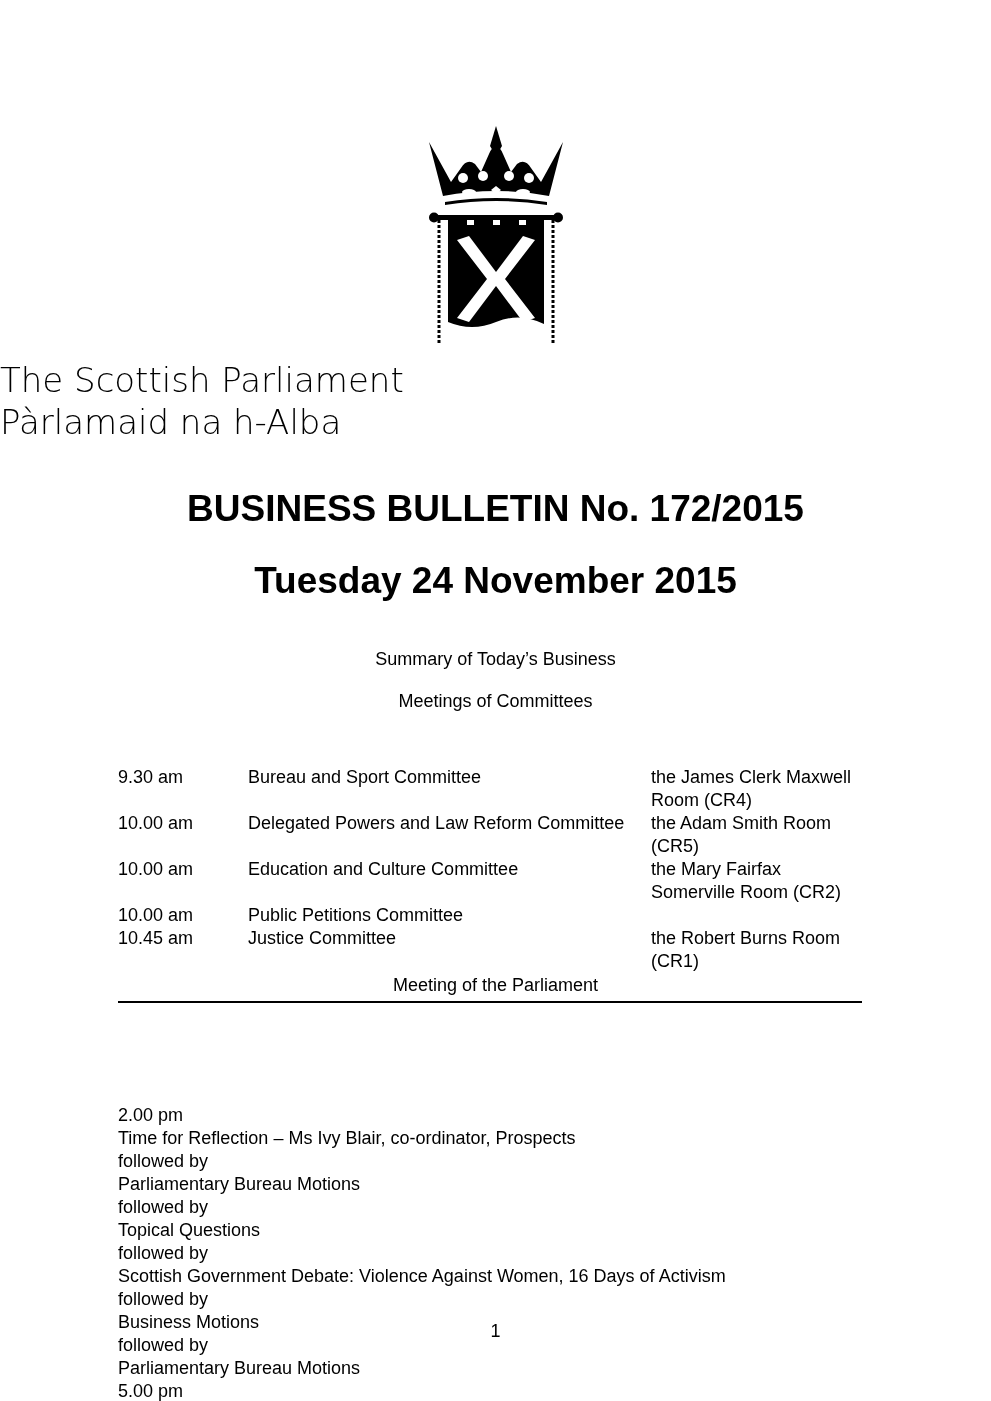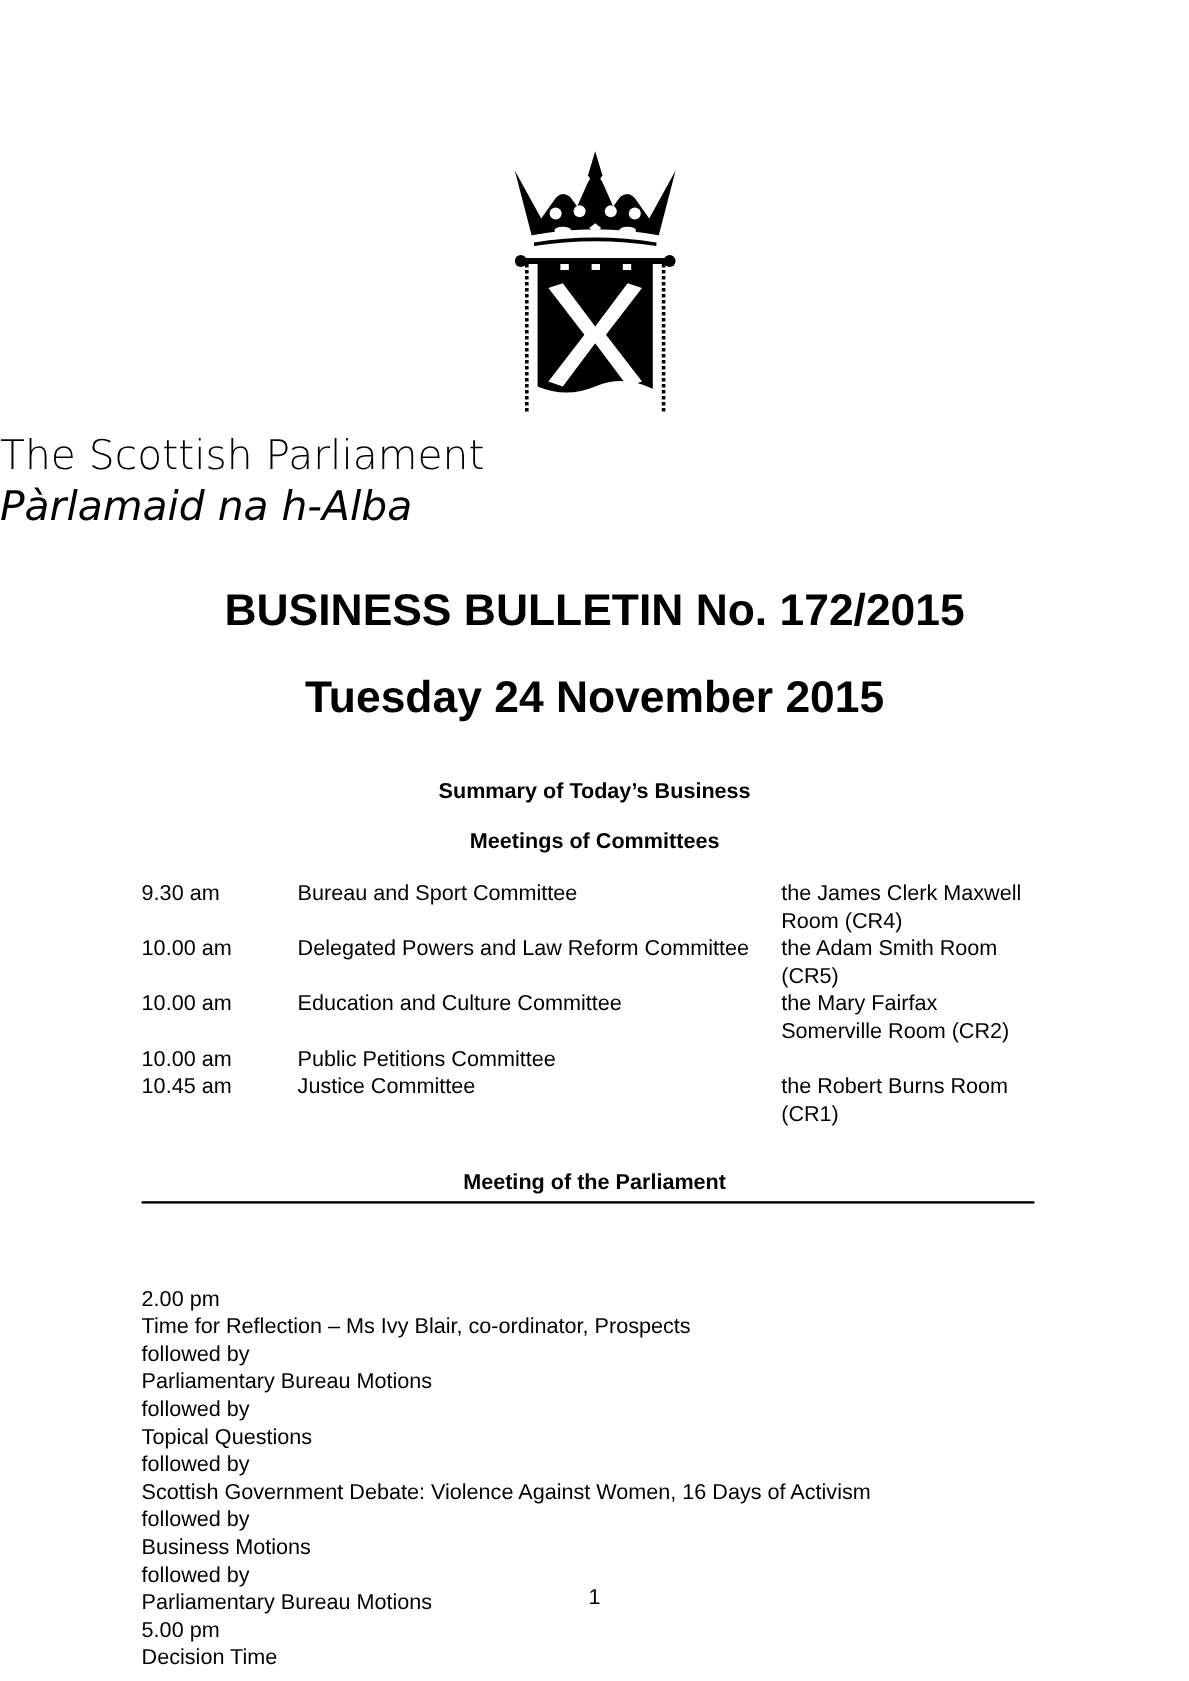--- a/index.html
+++ b/index.html
@@ -7,35 +7,35 @@
       width: 991px; height: 1401px; position: relative; overflow: hidden;
       font-family: "Liberation Sans", sans-serif; color: #000;
     }
     .logo { position: absolute; left: 425px; top: 124px; width: 142px; height: 222px; }
     .parl-name {
       position: absolute; left: 0; width: 991px; text-align: left;
       font-family: "DejaVu Sans", sans-serif; font-weight: 300;
       font-size: 34px; line-height: 40px; letter-spacing: 0px;
     }
     .parl-en { top: 360px; }
-    .parl-gd { top: 402px; font-style: italic; }
+    .parl-gd { top: 402px; }
     .title {
       position: absolute; left: 0; width: 991px; text-align: center;
       font-weight: bold; font-size: 37px; line-height: 44px;
     }
     .t1 { top: 487px; }
     .t2 { top: 559px; }
     .subhead {
       position: absolute; left: 0; width: 991px; text-align: center;
-      font-weight: bold; font-size: 18px; line-height: 22px;
+      font-weight: normal; font-size: 18px; line-height: 22px;
     }
     .s1 { top: 648px; }
     .s2 { top: 690px; }
     .s3 { top: 974px; }
-    .body-text { font-size: 18px; line-height: 23px; }
+    .body-text { font-size: 18px; line-height: 23px; margin-top: 33px; }
     .committees { position: absolute; left: 118px; top: 733px; width: 750px; }
     .crow { display: flex; }
     .crow .time { width: 130px; flex: none; }
     .crow .name { width: 403px; flex: none; }
     .crow .room { width: 215px; flex: none; }
     .rule {
       position: absolute; left: 118px; top: 1001px; width: 744px; height: 0;
       border-top: 2.5px solid #000;
     }
     .agenda { position: absolute; left: 118px; top: 1071px; width: 750px; }

